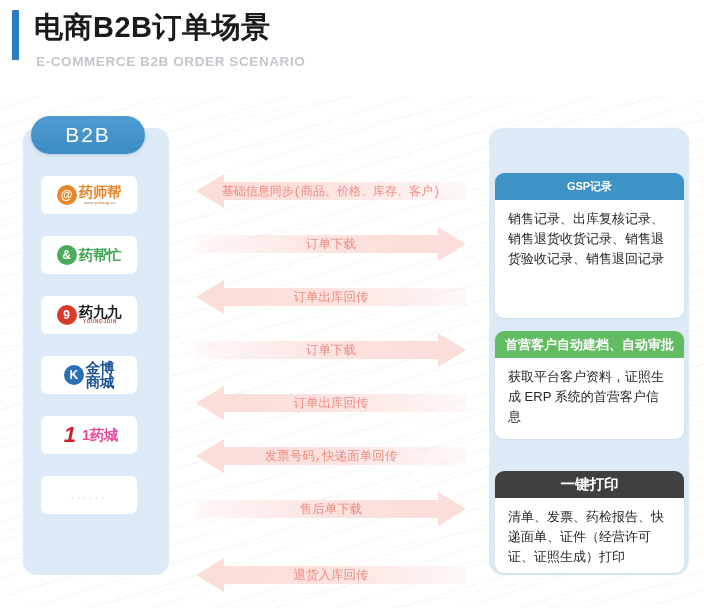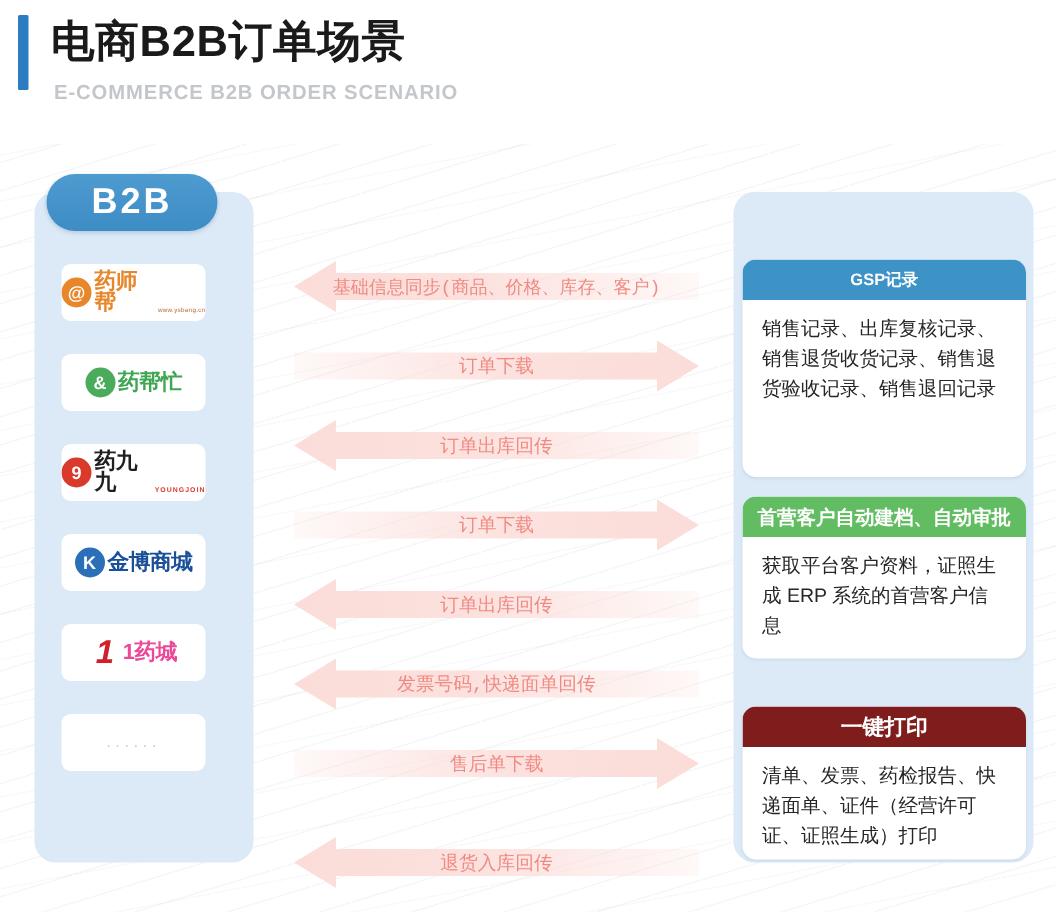--- a/index.html
+++ b/index.html
@@ -64,39 +64,39 @@
   }
   .b2b-pill {
     position: absolute; left: 31px; top: 116px;
     width: 114px; height: 38px;
     background: linear-gradient(180deg,#4e9bd0 0%,#3d8cc4 100%);
     border-radius: 19px;
     display: flex; align-items: center; justify-content: center;
     box-shadow: 0 1px 3px rgba(40,90,140,0.25);
   }
   .b2b-pill span {
-    color: #ffffff; font-size: 24px; font-weight: bold; letter-spacing: 2px;
+    color: #ffffff; font-size: 21px; font-weight: normal; letter-spacing: 2px;
   }
   .logo-box {
     position: absolute; left: 41px;
     width: 96px; height: 38px;
     background: #ffffff; border-radius: 6px;
     display: flex; align-items: center; justify-content: center;
     overflow: hidden;
   }
   .logo-inner { display: flex; align-items: center; gap: 2px; }
   .logo-mark {
     width: 20px; height: 20px; border-radius: 50%;
     display: flex; align-items: center; justify-content: center;
     font-size: 12px; font-weight: bold; color: #fff; flex: none;
   }
   .logo-cn { font-size: 14.5px; font-weight: bold; letter-spacing: -0.3px; line-height: 1; }
   .logo-url { font-size: 4.2px; color: #b06a33; letter-spacing: 0.2px; line-height: 1; margin-top: 1px; }
   .logo-sub { font-size: 4.6px; font-weight: bold; letter-spacing: 0.7px; line-height: 1; margin-top: 1px; }
-  .logo-stack { display: flex; flex-direction: row; align-items: flex-end; }
+  .logo-stack { display: flex; flex-direction: column; align-items: center; }
   .dots { color: #c9ccd1; font-size: 11px; letter-spacing: 3px; }
 
   
   .erp-panel {
     position: absolute; left: 489px; top: 128px;
     width: 200px; height: 447px;
     background: #dce9f7;
     border-radius: 14px;
   }
   .erp-pill {
@@ -205,21 +205,21 @@
   <div id="card-host">
       <div class="card" style="top: 173px; height: 145px;">
         <div class="card-head" style="background: rgb(61, 146, 198); font-size: 11px;">GSP记录</div>
         <div class="card-body" style="font-size: 13px;">销售记录、出库复核记录、销售退货收货记录、销售退货验收记录、销售退回记录</div>
       </div>
       <div class="card" style="top: 331px; height: 108px;">
         <div class="card-head" style="background: rgb(98, 189, 98); font-size: 13px;">首营客户自动建档、自动审批</div>
         <div class="card-body" style="font-size: 13px;">获取平台客户资料，证照生成 ERP 系统的首营客户信息</div>
       </div>
       <div class="card" style="top: 471px; height: 102px;">
-        <div class="card-head" style="background: #7f1d1d; font-size: 14.5px;">一键打印</div>
+        <div class="card-head" style="background: #404040; font-size: 14.5px;">一键打印</div>
         <div class="card-body" style="font-size: 13px;">清单、发票、药检报告、快递面单、证件（经营许可证、证照生成）打印</div>
       </div>
     </div>
 
   <div id="arrow-host">
       <div class="arrow" style="top: 174px;">
         <svg width="270" height="34">
           <defs>
             <linearGradient id="ag0" x1="1" y1="0" x2="0" y2="0">
               <stop offset="0%" stop-color="#fbdcd8" stop-opacity="0.18"></stop>

